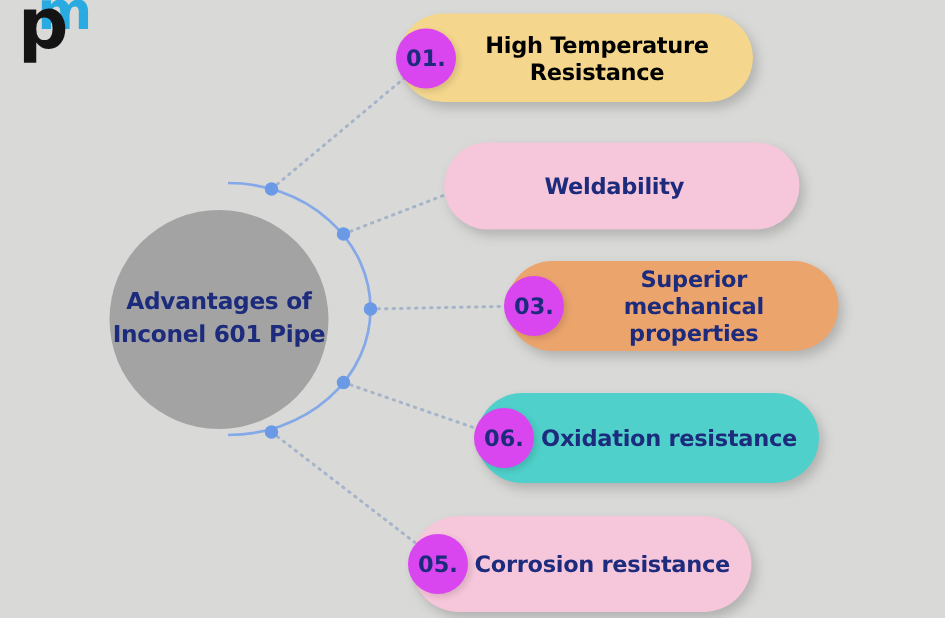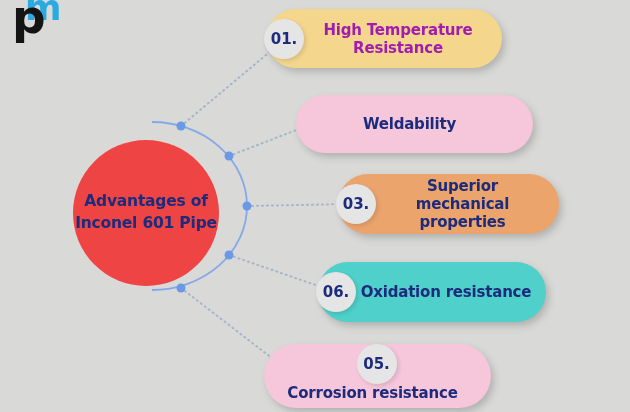--- a/index.html
+++ b/index.html
@@ -28,35 +28,35 @@
   }
   .center-circle .line{display:block;white-space:nowrap;font-weight:800;font-size:15.5px;line-height:1.4;letter-spacing:-0.2px;}
 
   
   .pill{
     position:absolute;z-index:3;border-radius:999px;
     display:flex;align-items:center;
     box-shadow:3px 4px 7px rgba(90,90,90,0.30);
   }
   .pill .num-circle{
-    width:40px;height:40px;border-radius:50%;background:#e5e5e5;flex:0 0 40px;
+    width:40px;height:40px;border-radius:50%;background:#d946ef;flex:0 0 40px;
     margin-left:-2px;
     display:flex;align-items:center;justify-content:center;
     box-shadow:2px 2px 4px rgba(0,0,0,0.12);
   }
   .pill .num{font-weight:800;font-size:15px;}
   .pill .label{
     flex:1;text-align:center;font-weight:800;font-size:15px;line-height:1.2;
     padding:0 14px 0 4px;letter-spacing:-0.2px;
   }
   .pill1{left:266px;top:9px;width:236px;height:59px;}
   .pill2{left:296px;top:95px;width:237px;height:58px;}
   .pill3{left:338px;top:174px;width:221px;height:60px;}
   .pill4{left:318px;top:262px;width:228px;height:60px;}
-  .pill5{left:264px;top:344px;width:227px;height:64px;flex-direction:column;}
+  .pill5{left:274px;top:344px;width:227px;height:64px;}
 </style>
 </head>
 <body style="background: rgb(217, 217, 215);">
 
 <div class="stage">
 
   <svg class="connectors" width="630" height="412" viewBox="0 0 630 412">
     <path d="M 152 122 A 95 84 0 0 1 247 206 A 95 84 0 0 1 152 290" fill="none" stroke-width="1.8" style="stroke: rgb(132, 168, 232);"></path>
     <g stroke-width="2" fill="none" stroke-linecap="round" stroke-dasharray="1 4">
       <line x1="181" y1="126" x2="284" y2="40" style="stroke: rgb(166, 180, 202);"></line>
@@ -72,30 +72,30 @@
       <circle cx="229" cy="255" r="4.5" style="fill: rgb(106, 153, 230);"></circle>
       <circle cx="181" cy="288" r="4.5" style="fill: rgb(106, 153, 230);"></circle>
     </g>
   </svg>
 
   <div class="logo">
     <span class="logo-m" style="color: rgb(41, 171, 226);">m</span>
     <span class="logo-p" style="color: rgb(20, 20, 20);">p</span>
   </div>
 
-  <div class="center-circle" style="background-color: #ef4444;">
+  <div class="center-circle" style="background-color: #a3a3a3;">
     <span class="line" style="color: rgb(29, 43, 124);">Advantages of</span>
     <span class="line" style="color: rgb(29, 43, 124);">Inconel 601 Pipe</span>
   </div>
 
   <div class="pill pill1" style="background-color: rgb(244, 214, 141);">
     <div class="num-circle">
       <span class="num" style="color: rgb(29, 43, 124);">01.</span>
     </div>
-    <div class="label" style="color: #a21caf;">High Temperature Resistance</div>
+    <div class="label" style="color: #000000;">High Temperature Resistance</div>
   </div>
 
   <div class="pill pill2" style="background-color: rgb(246, 198, 219);">
     <div class="label" style="color: rgb(29, 43, 124);">Weldability</div>
   </div>
 
   <div class="pill pill3" style="background-color: rgb(236, 164, 109);">
     <div class="num-circle">
       <span class="num" style="color: rgb(29, 43, 124);">03.</span>
     </div>

